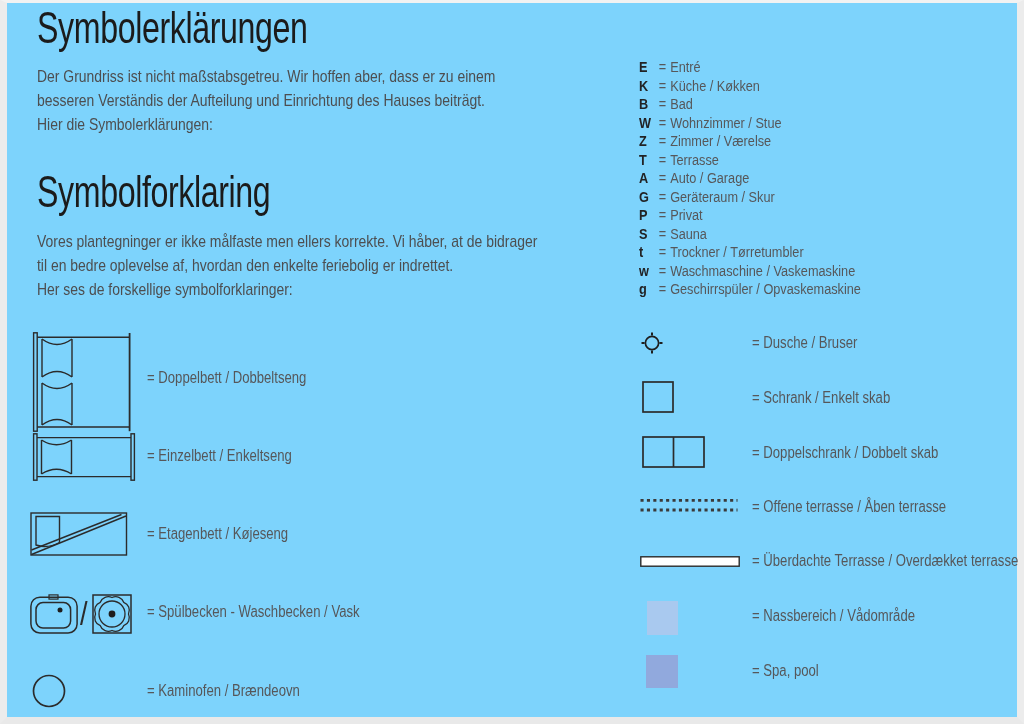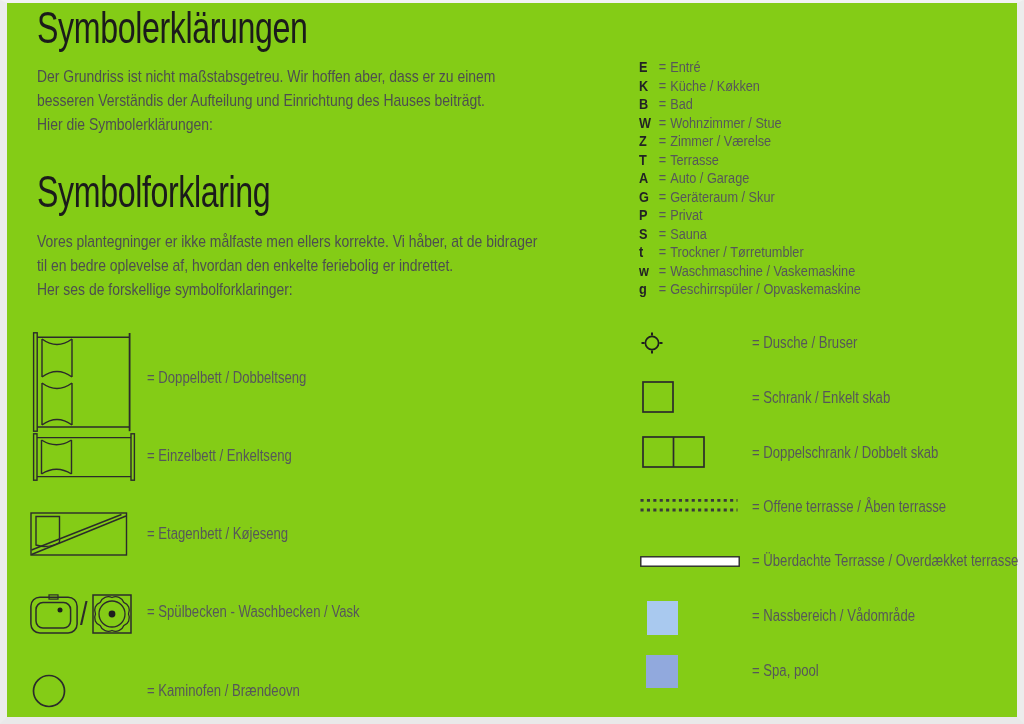--- a/index.html
+++ b/index.html
@@ -1,19 +1,19 @@
 <!DOCTYPE html>
 <html><head>
 <meta charset="utf-8">
 <style>
   * { margin:0; padding:0; box-sizing:border-box; }
   html,body { width:1024px; height:724px; overflow:hidden; }
   body { font-family:"Liberation Sans", sans-serif; background:#ffffff; }
   .page {
-    position:relative; width:1024px; height:724px; background:#84cc16;
+    position:relative; width:1024px; height:724px; background:#7dd3fc;
     border-left:7px solid #ececec; border-right:7px solid #ececec;
     border-bottom:7px solid #e9e9e9; border-top:3px solid #f2f2f2;
   }
   .abs { position:absolute; }
   .title {
     font-size:44px; font-weight:400; color:#1b1b1b; line-height:44px;
     transform:scaleX(0.73); transform-origin:0 0; white-space:nowrap;
     letter-spacing:-0.5px;
   }
   .para {

